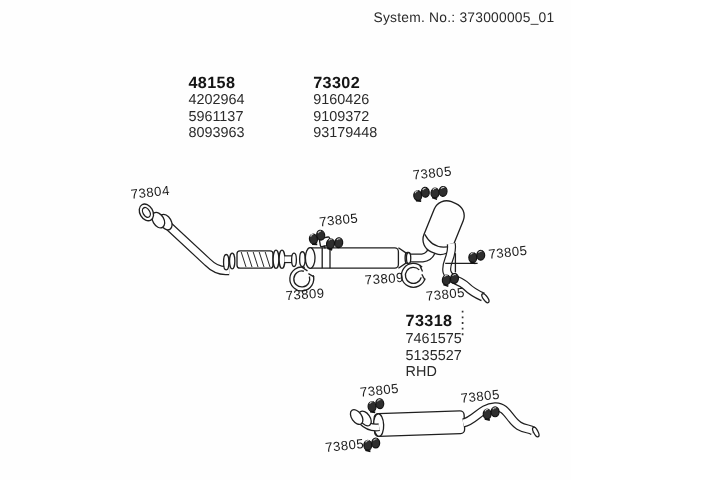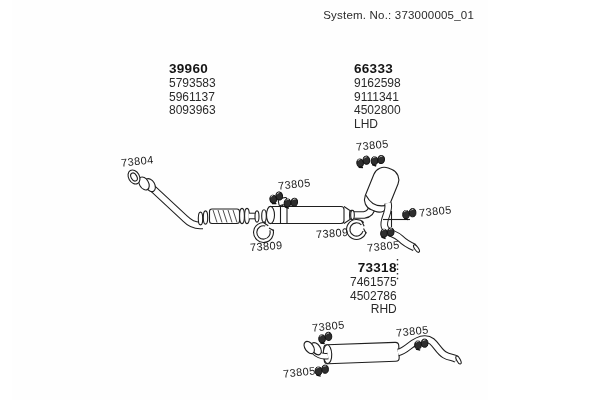--- a/index.html
+++ b/index.html
@@ -1,27 +1,27 @@
 <!DOCTYPE html>
 <html><head>
 <meta charset="utf-8">
 <style>
   html,body{margin:0;padding:0;}
   .page{
     position:relative;width:476px;height:400px;background:#fefefe;overflow:hidden;
-    font-family:"Liberation Sans", sans-serif;color:#1f1f1f;margin-left:12px;
+    font-family:"Liberation Sans", sans-serif;color:#1f1f1f;
   }
   .art{position:absolute;left:0;top:0;width:600px;height:400px;}
   .system-no{position:absolute;top:9px;right:14px;font-size:11.5px;color:#2a2a2a;letter-spacing:.2px;}
   .pg{position:absolute;line-height:13.8px;font-size:12px;color:#2a2a2a;}
   .pg .pn{font-size:13.5px;font-weight:bold;color:#141414;letter-spacing:.3px;margin-bottom:1px;}
   .pg1{left:157px;top:62px;}
   .pg2{left:261px;top:62px;}
   .pg3{left:342px;top:62px;}
-  .pg4{left:338px;top:261px;text-align:right;}
+  .pg4{left:338px;top:261px;}
   .callout{position:absolute;font-size:11px;color:#1c1c1c;letter-spacing:.4px;transform:rotate(-6deg);white-space:nowrap;}
   .c-gasket{left:109px;top:155px;}
   .c-mid{left:266px;top:178px;}
   .c-clampL{left:238px;top:240px;transform:rotate(-4deg);}
   .c-clampR{left:304px;top:227px;transform:rotate(-4deg);}
   .c-lhdTop{left:344px;top:139px;}
   .c-lhdRight{left:407px;top:205px;}
   .c-lhdBottom{left:355px;top:240px;}
   .c-rhdTL{left:300px;top:320px;}
   .c-rhdTR{left:384px;top:325px;}
@@ -147,39 +147,38 @@
     <use href="#mount" transform="translate(313,338) rotate(-5)"></use>
     <use href="#mount" transform="translate(409,344.5)"></use>
     <use href="#mount" transform="translate(309.5,370.5)"></use>
 
     <line x1="385.5" y1="259" x2="385.5" y2="281" stroke="#333" stroke-width="1.4" stroke-dasharray="1.5 3.2"></line>
   </svg>
 
   <div class="system-no">System. No.: 373000005_01</div>
 
   <div class="pg pg1">
-    <div class="pn">39960</div>
-    <div>5793583</div>
+    <div class="pn">48158</div>
+    <div>4202964</div>
     <div>5961137</div>
     <div>8093963</div>
   </div>
 
+  <div class="pg pg2">
+    <div class="pn">73302</div>
+    <div>9160426</div>
+    <div>9109372</div>
+    <div>93179448</div>
+  </div>
 
-  <div class="pg pg3">
-    <div class="pn">66333</div>
-    <div>9162598</div>
-    <div>9111341</div>
-    <div>4502800</div>
-    <div>LHD</div>
-  </div>
 
   <div class="pg pg4">
     <div class="pn">73318</div>
     <div>7461575</div>
-    <div>4502786</div>
+    <div>5135527</div>
     <div>RHD</div>
   </div>
 
   <span class="callout c-gasket">73804</span>
   <span class="callout c-mid">73805</span>
   <span class="callout c-clampL">73809</span>
   <span class="callout c-clampR">73809</span>
   <span class="callout c-lhdTop">73805</span>
   <span class="callout c-lhdRight">73805</span>
   <span class="callout c-lhdBottom">73805</span>

